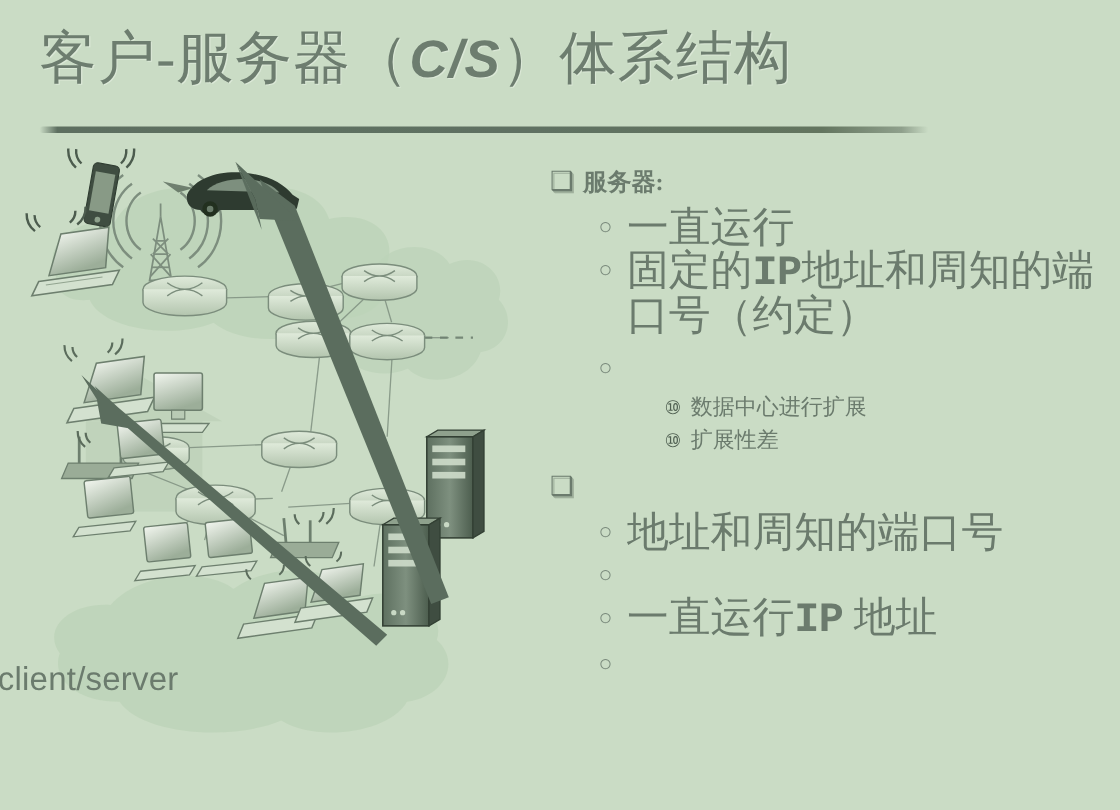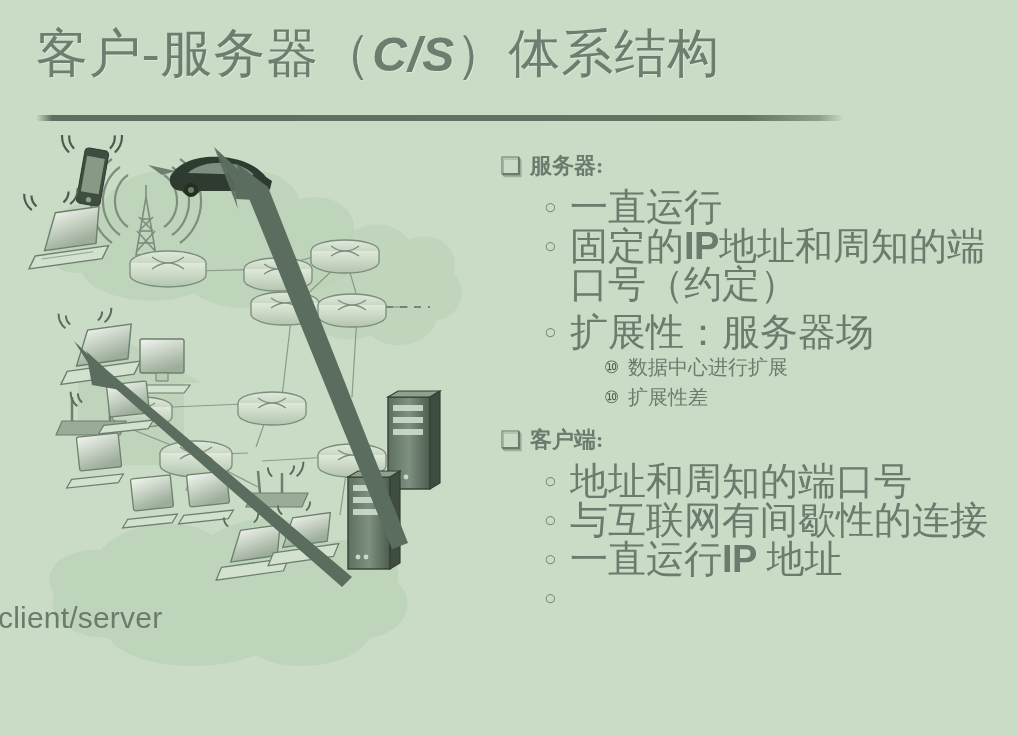--- a/index.html
+++ b/index.html
@@ -61,21 +61,21 @@
   .lvl3 .bullet{
     width:24px;flex:0 0 24px;
     font-size:17px;line-height:31px;color:#4f5f51;
     text-align:left;
   }
   .lvl3 .txt{font-size:20px;line-height:31px;white-space:nowrap;font-family:Liberation Serif, serif;}
 
   .gap-a{height:9px;}
   .gap-b{height:8px;}
   .mono{
-    font-family:Liberation Sans, sans-serif;
+    font-family:Liberation Mono, monospace;
     font-weight:bold;letter-spacing:-0.5px;
   }
 
   
   .diagram{position:absolute;left:0;top:135px;width:470px;height:600px;}
   .diagram svg{display:block;}
 
   .cs-label{
     position:absolute;left:-2px;top:466px;
     font-family:"Liberation Sans", sans-serif;
@@ -408,48 +408,45 @@
 
     <div class="row lvl2">
       <span class="bullet">○</span>
       <span class="txt"><span>固定的</span><span class="mono">IP</span><span>地址和周知的端口号（约定）</span></span>
     </div>
 
     <div class="gap-a"></div>
 
     <div class="row lvl2">
       <span class="bullet">○</span>
-      <span class="txt">扩展性：服务器场</span>
     </div>
 
     <div class="row lvl3">
       <span class="bullet">⑩</span>
       <span class="txt">数据中心进行扩展</span>
     </div>
 
     <div class="row lvl3">
       <span class="bullet">⑩</span>
       <span class="txt">扩展性差</span>
     </div>
 
     <div class="gap-b"></div>
 
     <div class="row lvl1">
       <span class="bullet">❑</span>
-      <span class="txt">客户端:</span>
     </div>
 
     <div class="row lvl2">
       <span class="bullet">○</span>
       <span class="txt">地址和周知的端口号</span>
     </div>
 
     <div class="row lvl2">
       <span class="bullet">○</span>
-      <span class="txt">与互联网有间歇性的连接</span>
     </div>
 
     <div class="row lvl2">
       <span class="bullet">○</span>
       <span class="txt"><span>一直运行</span><span class="mono">IP</span><span> 地址</span></span>
     </div>
 
     <div class="row lvl2">
       <span class="bullet">○</span>
     </div>

